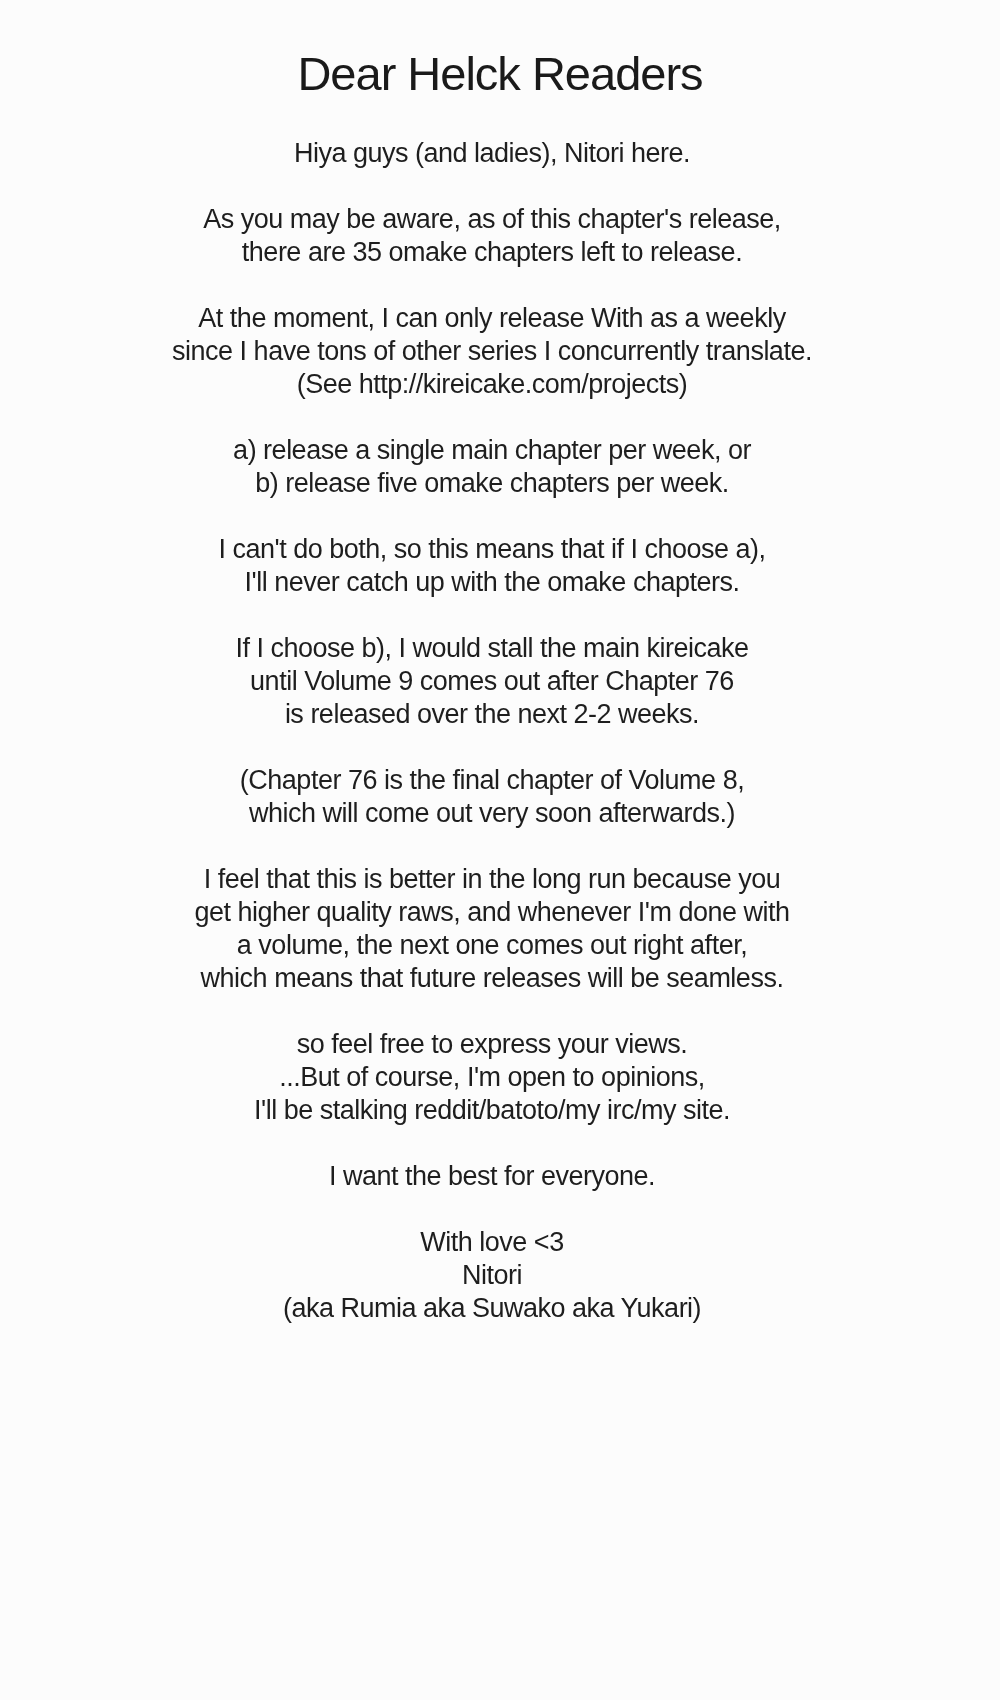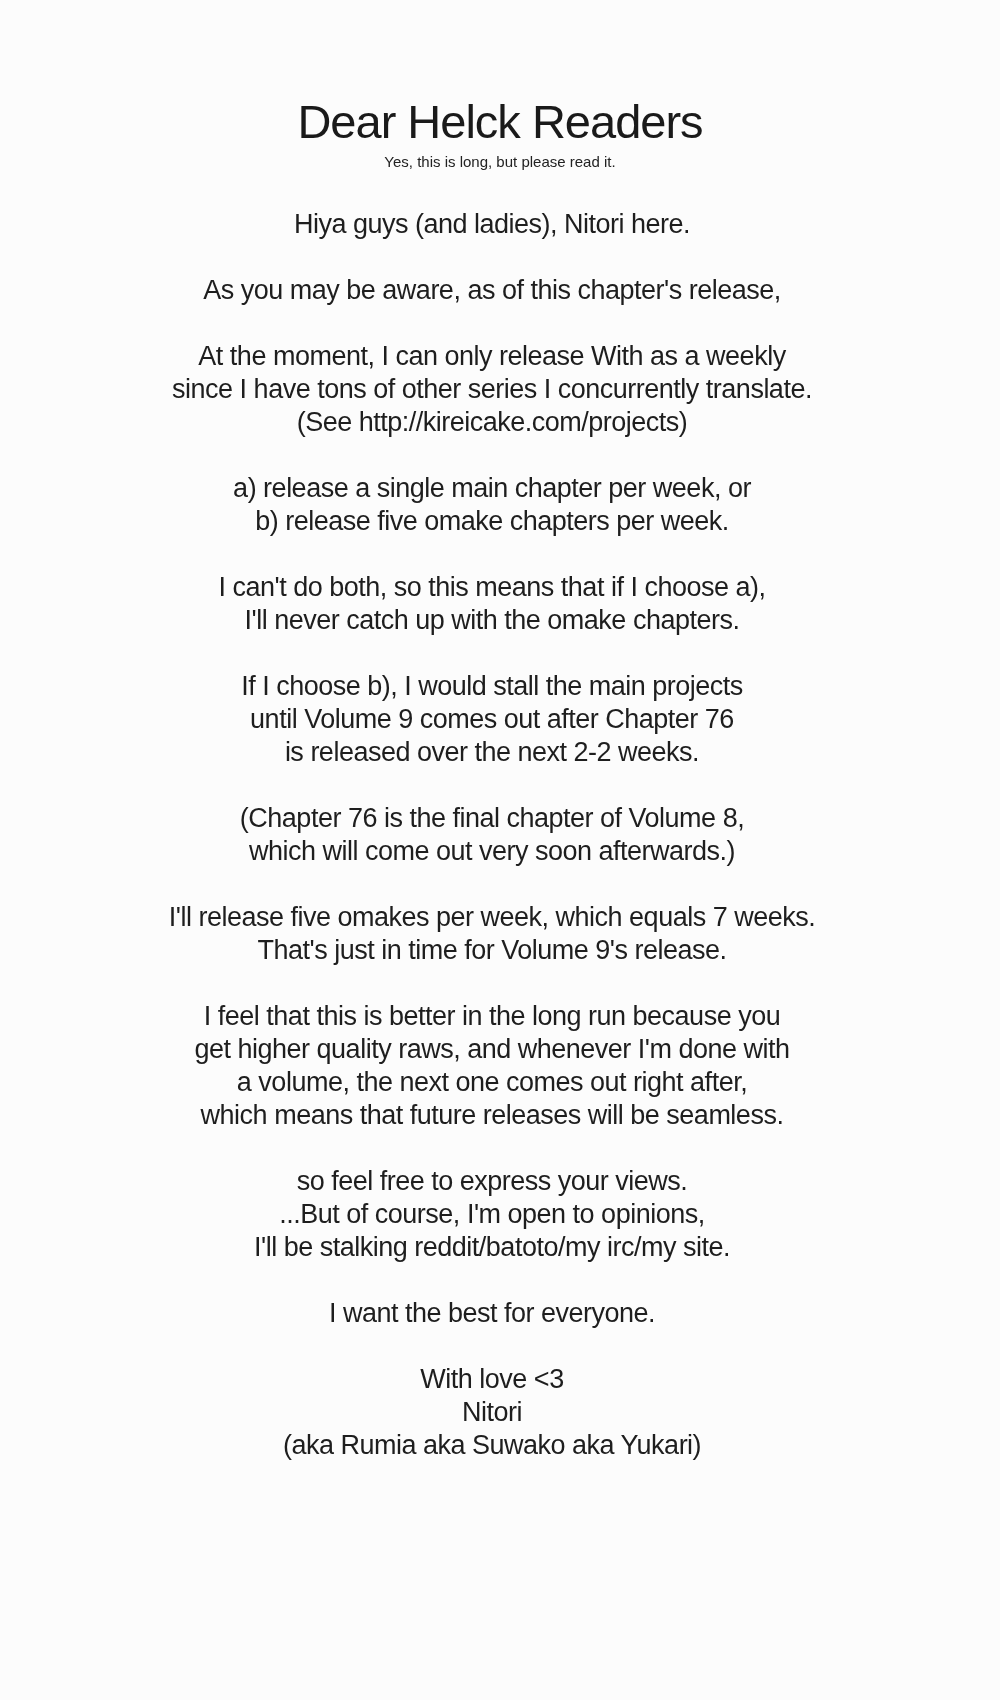--- a/index.html
+++ b/index.html
@@ -14,21 +14,21 @@
   }
   .page {
     width: 1000px;
     height: 1700px;
     text-align: center;
     color: #1e1e1e;
     font-family: "Liberation Sans", sans-serif;
   }
   .title {
     margin: 0;
-    padding-top: 96px;
+    padding-top: 48px;
     font-size: 47px;
     line-height: 52px;
     font-weight: 400;
     letter-spacing: -1px;
     color: #1a1a1a;
   }
   .subtitle {
     margin-top: 5px;
     font-size: 15px;
     line-height: 18px;
@@ -51,53 +51,49 @@
   .line {
     display: block;
     line-height: 33px;
   }
 </style>
 </head>
 <body>
 
 <div class="page">
   <h1 class="title">Dear Helck Readers</h1>
-  <div class="subtitle">Yes, this is long, but please read it.</div>
   <div class="note-body">
       <p class="para">
         <span class="line">Hiya guys (and ladies), Nitori here.</span>
       </p>
       <p class="para">
         <span class="line">As you may be aware, as of this chapter's release,</span>
+        <span class="line">there are 35 omake chapters left to release.</span>
       </p>
       <p class="para">
         <span class="line">At the moment, I can only release With as a weekly</span>
         <span class="line">since I have tons of other series I concurrently translate.</span>
         <span class="line">(See http://kireicake.com/projects)</span>
       </p>
       <p class="para">
         <span class="line">a) release a single main chapter per week, or</span>
         <span class="line">b) release five omake chapters per week.</span>
       </p>
       <p class="para">
         <span class="line">I can't do both, so this means that if I choose a),</span>
         <span class="line">I'll never catch up with the omake chapters.</span>
       </p>
       <p class="para">
-        <span class="line">If I choose b), I would stall the main projects</span>
+        <span class="line">If I choose b), I would stall the main kireicake</span>
         <span class="line">until Volume 9 comes out after Chapter 76</span>
         <span class="line">is released over the next 2-2 weeks.</span>
       </p>
       <p class="para">
         <span class="line">(Chapter 76 is the final chapter of Volume 8,</span>
         <span class="line">which will come out very soon afterwards.)</span>
-      </p>
-      <p class="para">
-        <span class="line">I'll release five omakes per week, which equals 7 weeks.</span>
-        <span class="line">That's just in time for Volume 9's release.</span>
       </p>
       <p class="para">
         <span class="line">I feel that this is better in the long run because you</span>
         <span class="line">get higher quality raws, and whenever I'm done with</span>
         <span class="line">a volume, the next one comes out right after,</span>
         <span class="line">which means that future releases will be seamless.</span>
       </p>
       <p class="para">
         <span class="line">so feel free to express your views.</span>
         <span class="line">...But of course, I'm open to opinions,</span>

